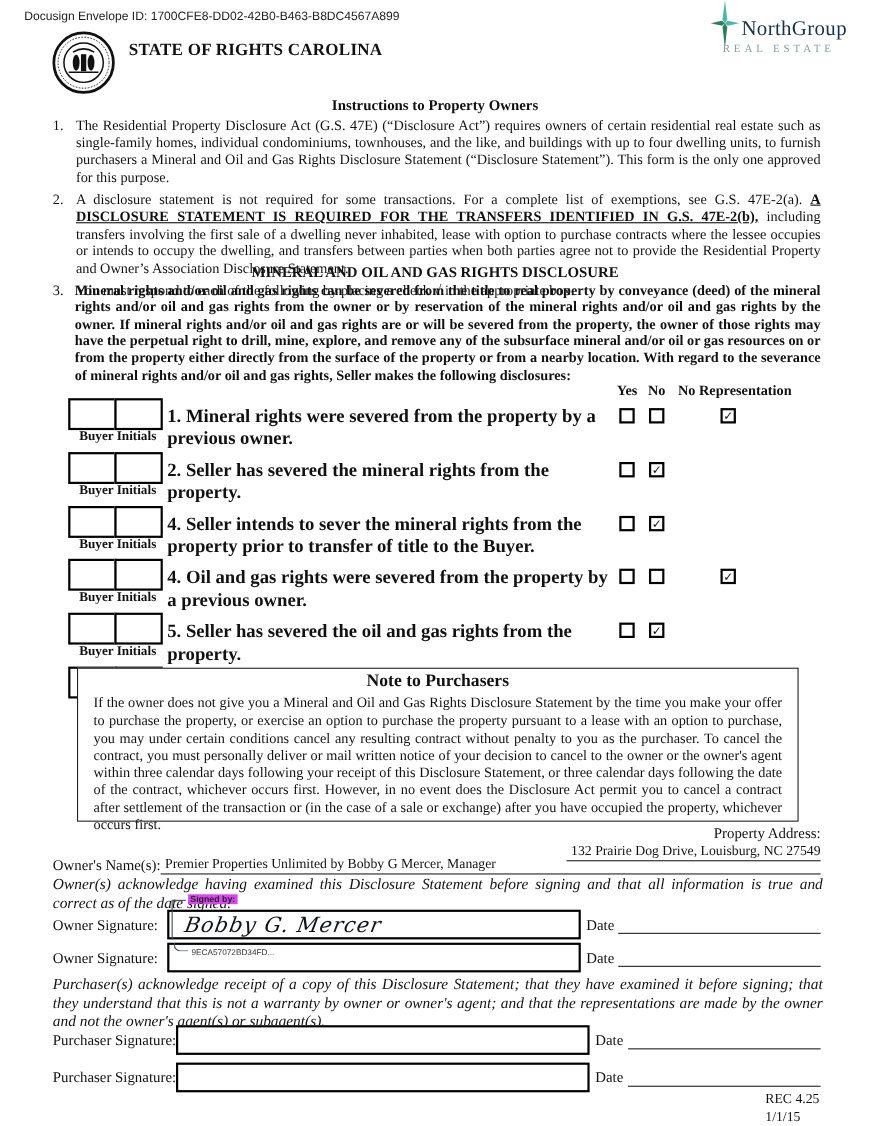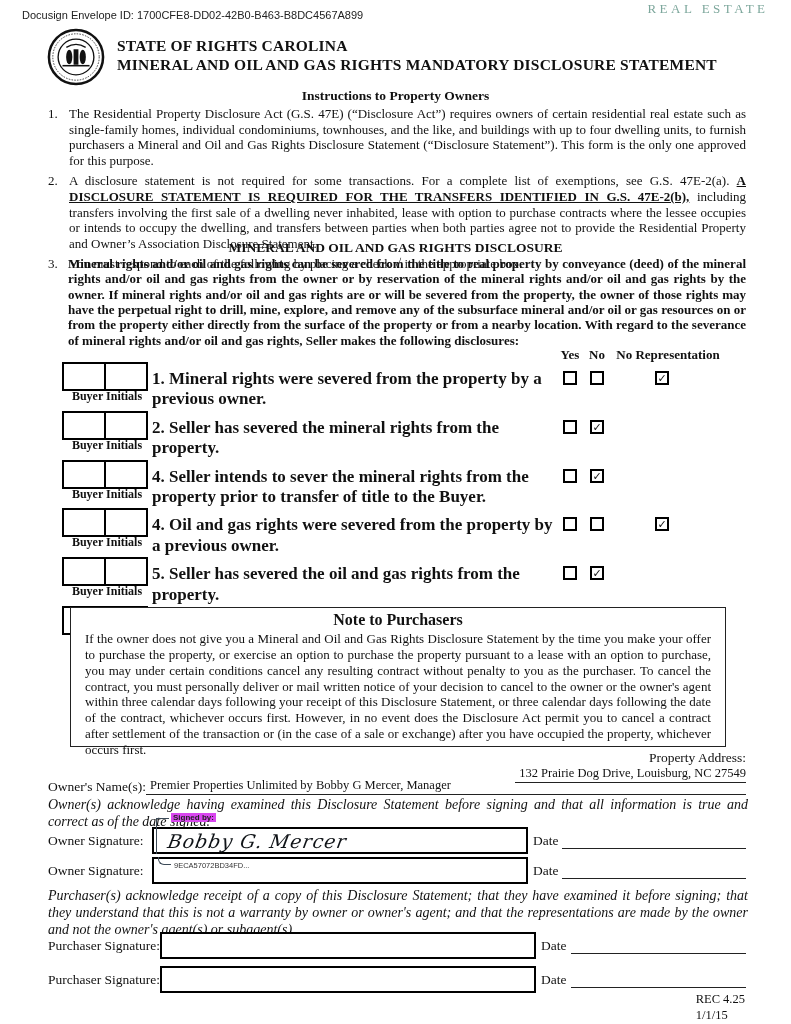--- a/index.html
+++ b/index.html
@@ -14,21 +14,21 @@
     font-family:"Liberation Sans", sans-serif; font-size:11px; color:#222;
   }
   .header { position:absolute; top:28px; left:47px; right:20px; display:flex; }
   .seal { width:58px; height:58px; flex:0 0 58px; }
   .titles { margin-left:12px; padding-top:8px; }
   .title-line { font-size:15.5px; font-weight:700; letter-spacing:.2px; line-height:1.25; }
   .ng-logo { position:absolute; top:0px; right:8px; width:150px; text-align:center; }
   .ng-row { display:flex; align-items:flex-end; justify-content:center; }
   .ng-star { width:26px; height:44px; margin-right:2px; margin-bottom:-6px; }
   .ng-word { font-size:19px; color:#16324f; font-weight:400; letter-spacing:.3px; }
-  .ng-sub { font-size:13px; letter-spacing:3.5px; color:#7da79c; margin-top:1px; }
+  .ng-sub { font-size:10px; letter-spacing:3.5px; color:#7da79c; margin-top:1px; }
   
   .instr-heading {
     position:absolute; top:88px; left:0; right:0; text-align:center;
     font-size:13.5px; font-weight:700;
   }
   .instr-list { position:absolute; top:106px; left:48px; width:698px; }
   .instr-item { display:flex; margin-bottom:5px; }
   .instr-num { flex:0 0 21px; font-size:13px; }
   .instr-text { flex:1; font-size:13px; line-height:1.2; text-align:justify; }
   .bu { font-weight:700; text-decoration:underline; }
@@ -122,25 +122,33 @@
       <circle cx="30" cy="30" r="24" fill="none" stroke="#111" stroke-width="0.8" stroke-dasharray="1.6 1.3"></circle>
       <circle cx="30" cy="30" r="18.5" fill="none" stroke="#111" stroke-width="1.4"></circle>
       <ellipse cx="23" cy="30" rx="3.2" ry="7.5" fill="#111"></ellipse>
       <ellipse cx="37" cy="30" rx="3.2" ry="7.5" fill="#111"></ellipse>
       <rect x="27.5" y="22" width="5" height="16" fill="#111"></rect>
       <path d="M16 39 H44" stroke="#111" stroke-width="1.6"></path>
       <path d="M20 20 Q30 14 40 20" fill="none" stroke="#111" stroke-width="1.4"></path>
     </svg>
     <div class="titles">
       <div class="title-line">STATE OF RIGHTS CAROLINA</div>
-      <div class="title-line">MINERAL AND OIL AND GAS RIGHTS MANDATORY DISCLOSURE STATEMENT</div>
     </div>
   </div>
 
   <div class="ng-logo">
+    <div class="ng-row">
+      <svg class="ng-star" viewBox="0 0 30 50">
+        <polygon points="15,0 17.5,20 15,24 12.5,20" fill="#49b8ae"></polygon>
+        <polygon points="15,50 12.5,28 15,24 17.5,28" fill="#2e7d5b"></polygon>
+        <polygon points="0,24 12,21.5 15,24 12,26.5" fill="#2e7d5b"></polygon>
+        <polygon points="30,24 18,21.5 15,24 18,26.5" fill="#49b8ae"></polygon>
+      </svg>
+      <span class="ng-word">NorthGroup</span>
+    </div>
     <div class="ng-sub">REAL ESTATE</div>
   </div>
 
   <div class="instr-heading">Instructions to Property Owners</div>
 
   <div class="instr-list">
     <div class="instr-item">
       <span class="instr-num">1.</span>
       <span class="instr-text">The Residential Property Disclosure Act (G.S. 47E) (“Disclosure Act”) requires owners of certain residential real estate such as single-family homes, individual condominiums, townhouses, and the like, and buildings with up to four dwelling units, to furnish purchasers a Mineral and Oil and Gas Rights Disclosure Statement (“Disclosure Statement”). This form is the only one approved for this purpose.</span>
     </div>

